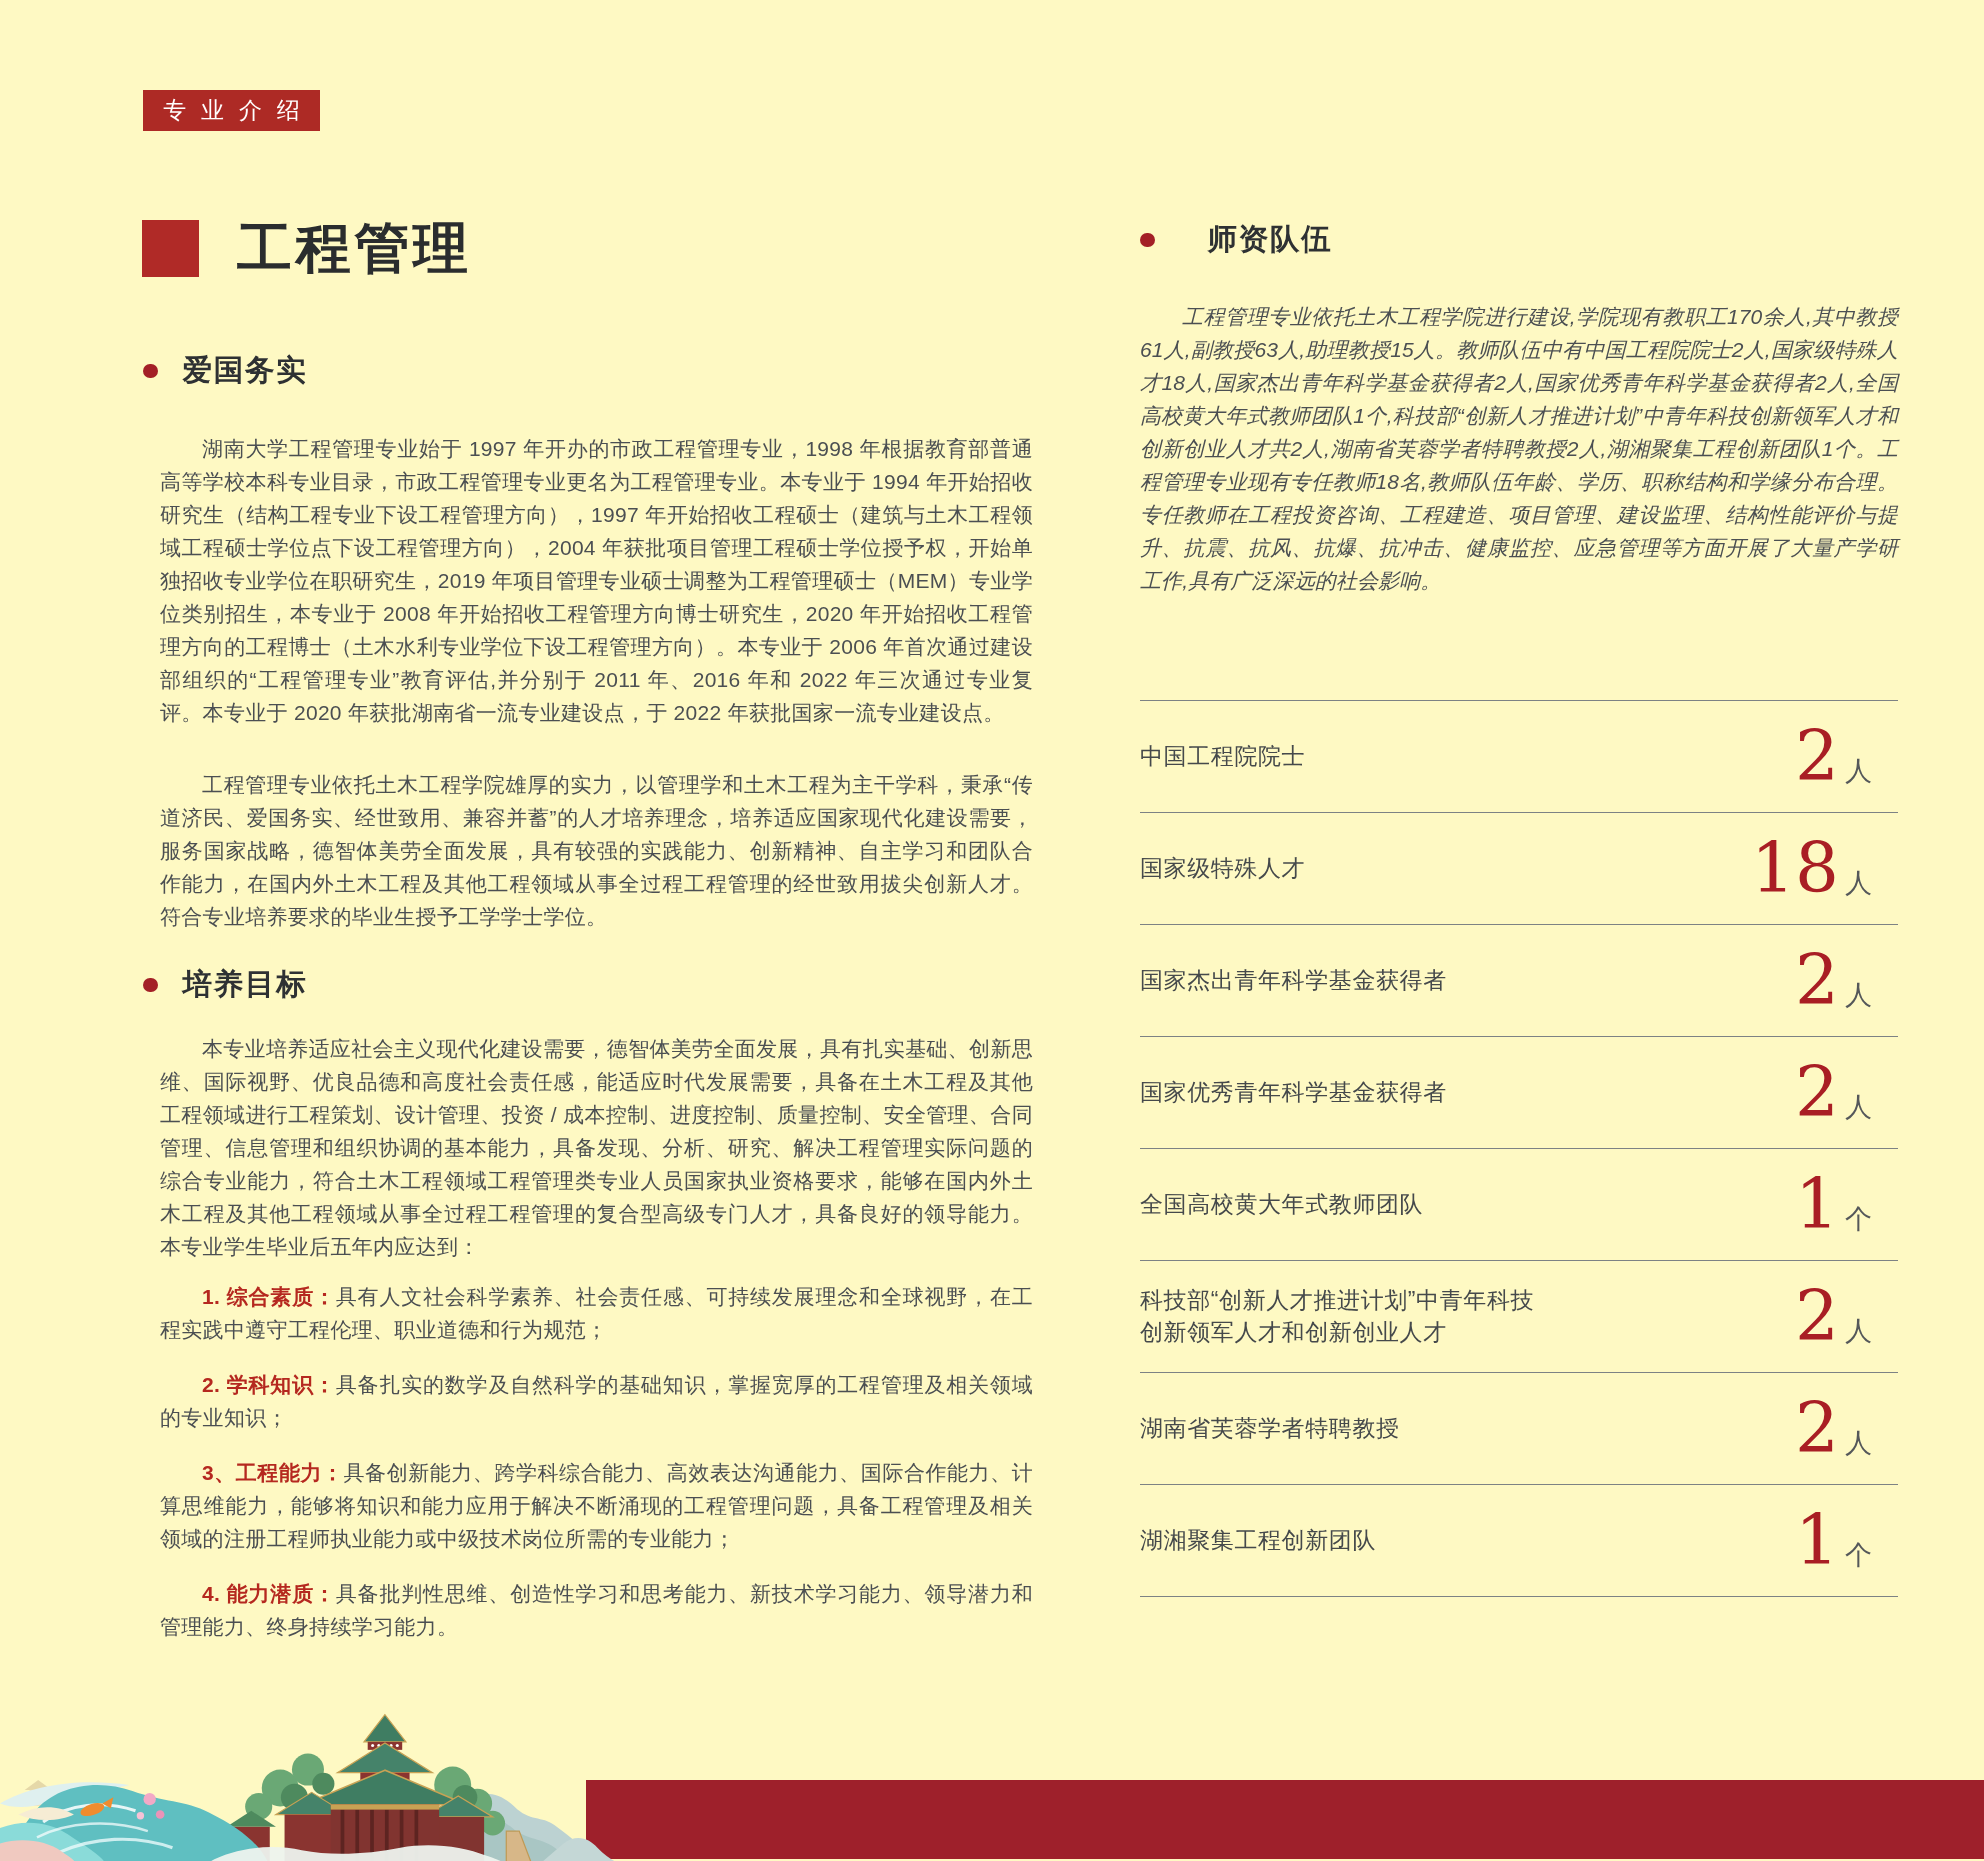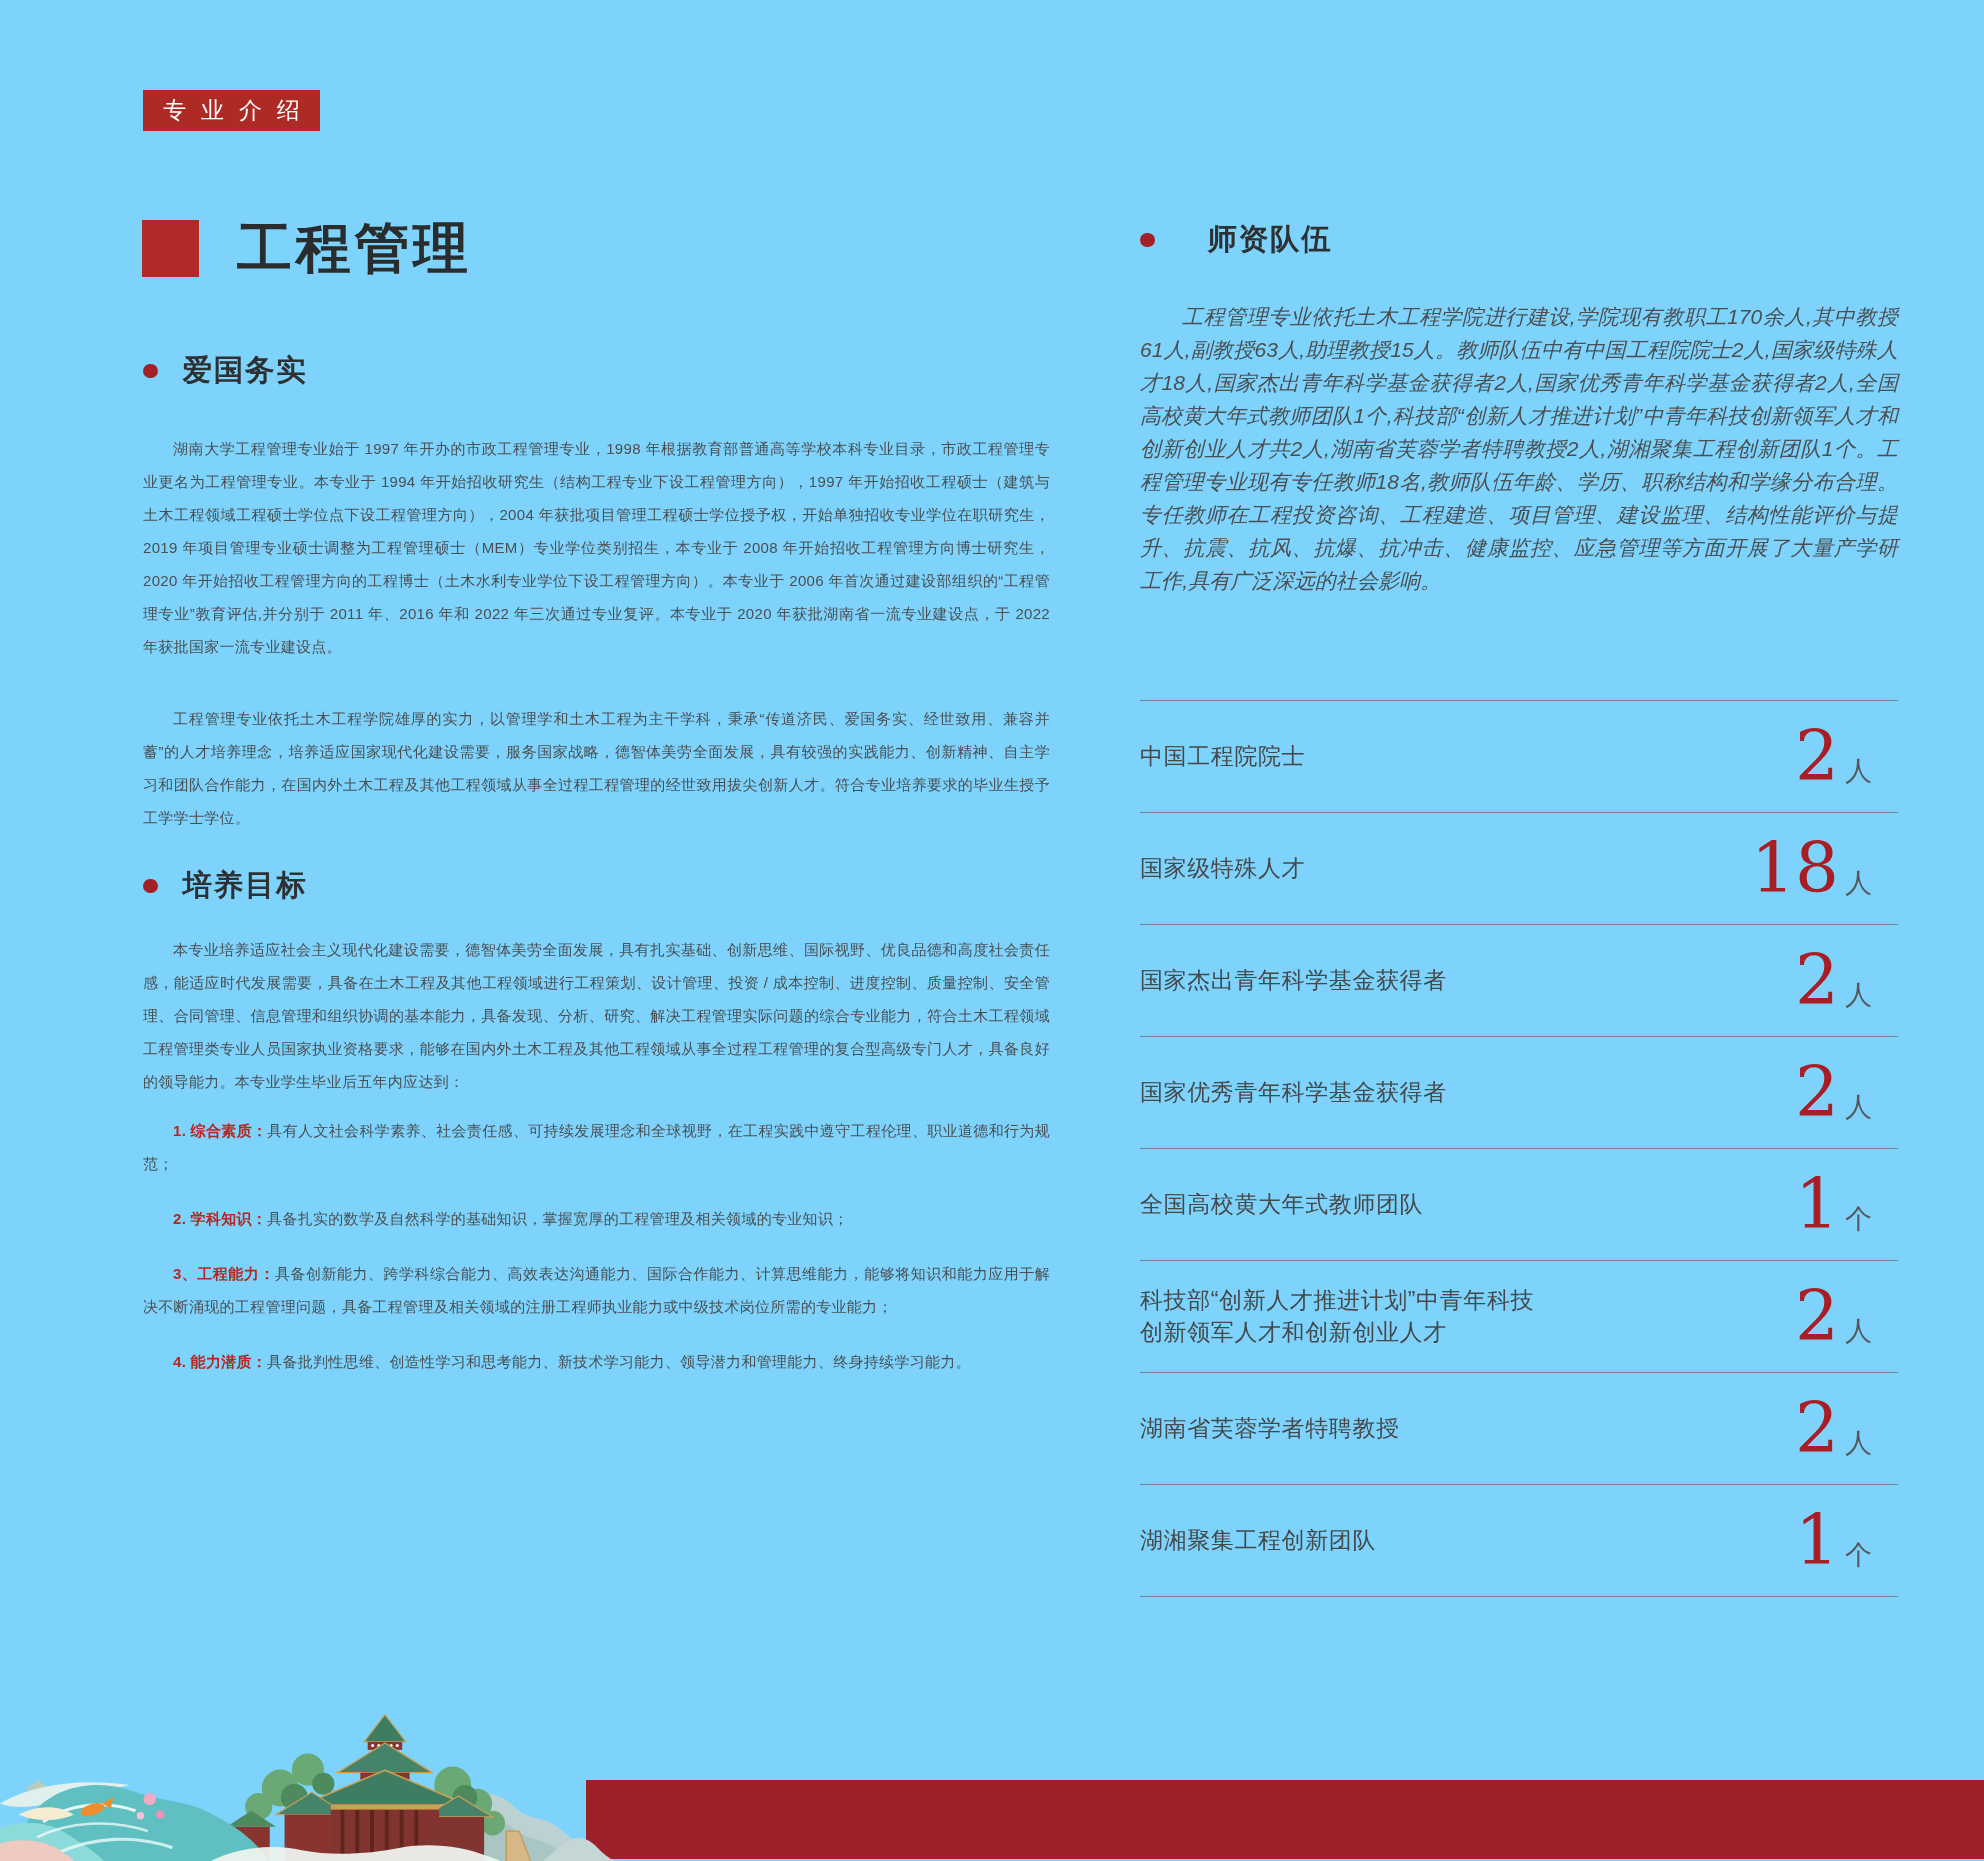--- a/index.html
+++ b/index.html
@@ -1,19 +1,19 @@
 <!DOCTYPE html>
 <html style="font-size:9.8px"><head>
 <meta charset="utf-8">
 <style>
   html,body{margin:0;padding:0;background:#ffffff;}
   .page{
     position:relative;
     width:1985px;height:1862px;
-    background:#7dd3fc;
+    background:#fef9c3;
     overflow:hidden;
     font-family:"Liberation Sans","DejaVu Sans",sans-serif;
   }
   
   .tag{
     position:absolute;left:143px;top:90px;width:177px;height:41px;
     background:#ad2a25;color:#ffffff;
     display:flex;align-items:center;justify-content:center;
     font-size:23px;letter-spacing:14.8px;text-indent:14.8px;
   }
@@ -24,21 +24,21 @@
     margin-left:38px;font-size:55px;font-weight:800;color:#2a2d2e;
     letter-spacing:3.7px;line-height:57px;white-space:nowrap;
   }
   
   .sec-heading{display:flex;align-items:center;}
   .sec-bullet{width:14.8px;height:14.8px;border-radius:50%;background:#a32026;flex:0 0 auto;}
   .sec-label{margin-left:24.6px;font-size:29.5px;font-weight:600;color:#2e3133;letter-spacing:1.8px;}
   
   .left-col{position:absolute;left:143px;top:351px;width:907px;}
   .body-p{
-    margin:0;font-size:15px;line-height:33px;color:#4b4f52;
+    margin:17px;font-size:21px;line-height:33px;color:#4b4f52;
     text-align:justify;text-indent:2em;letter-spacing:0.3px;
   }
   .p1{margin-top:41px;}
   .p2{margin-top:39px;}
   .heading-2{margin-top:32px;}
   .p3{margin-top:27px;}
   .obj-item{margin-top:22px;}
   .obj-item.first{margin-top:16px;}
   .item-label{color:#b5281f;font-weight:700;}
   

